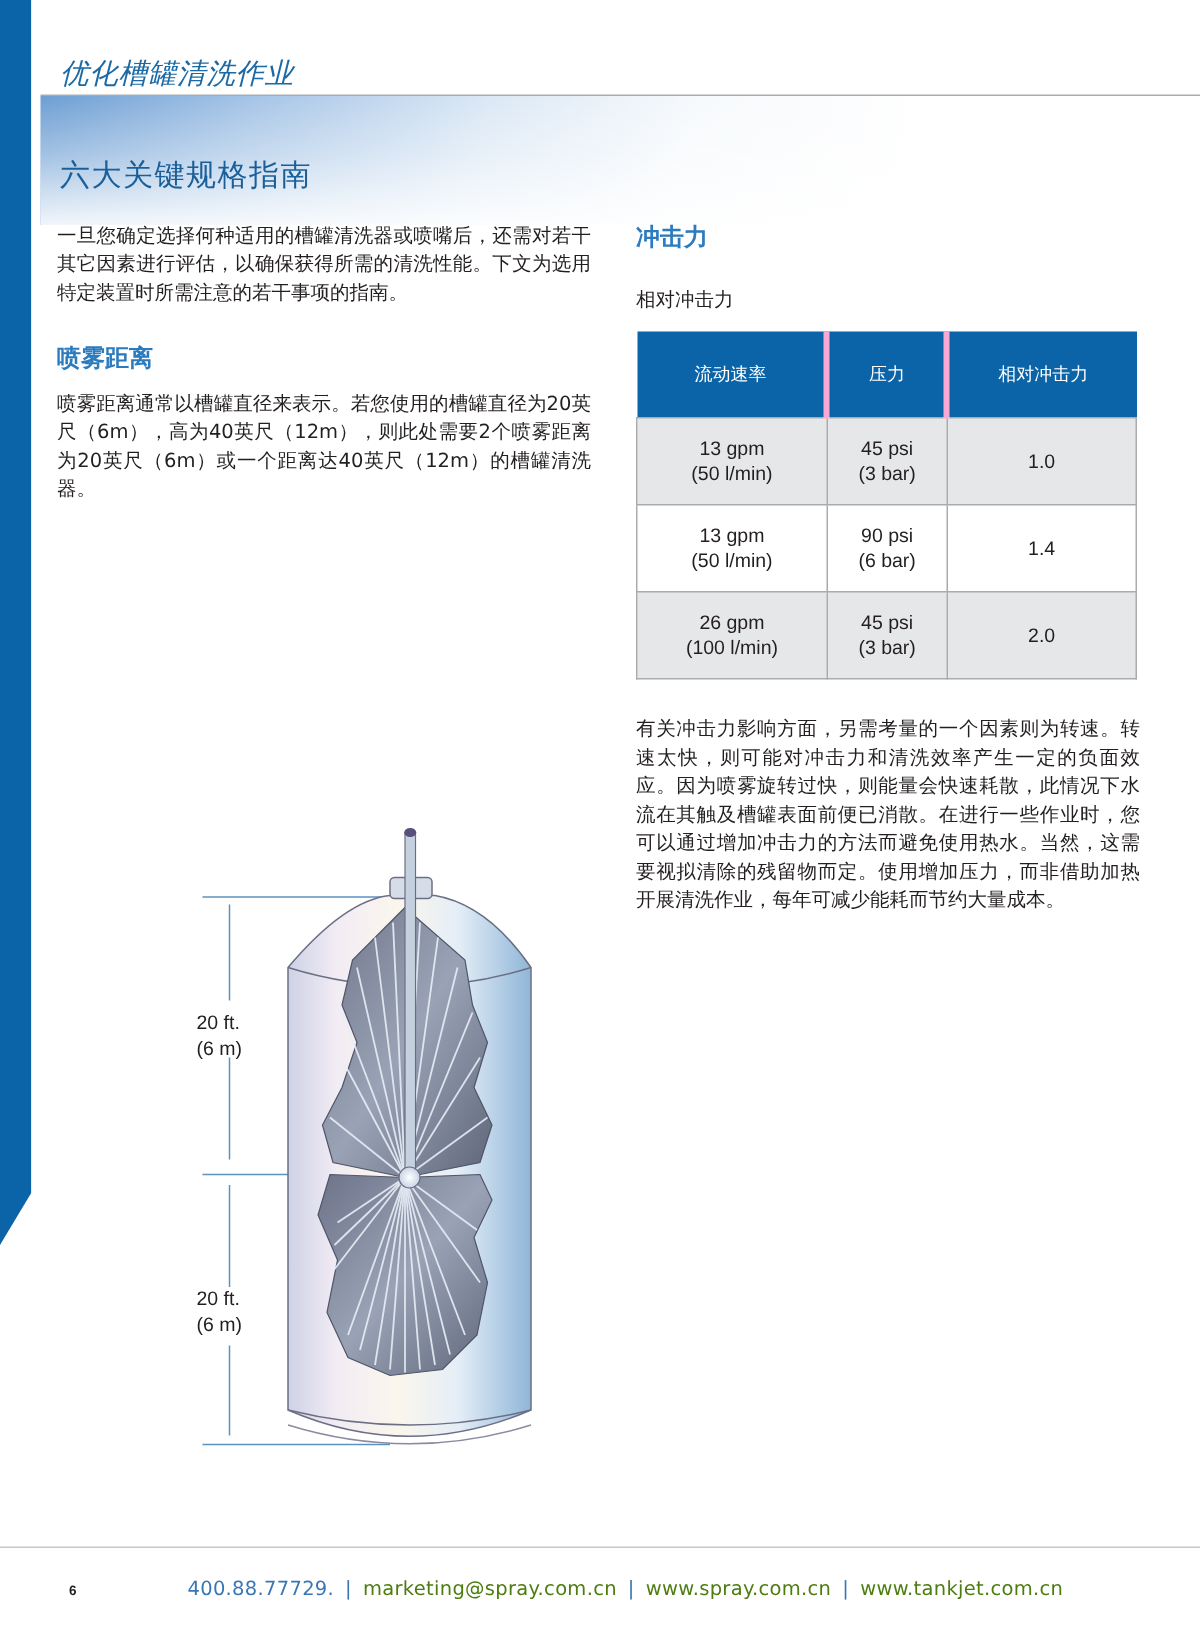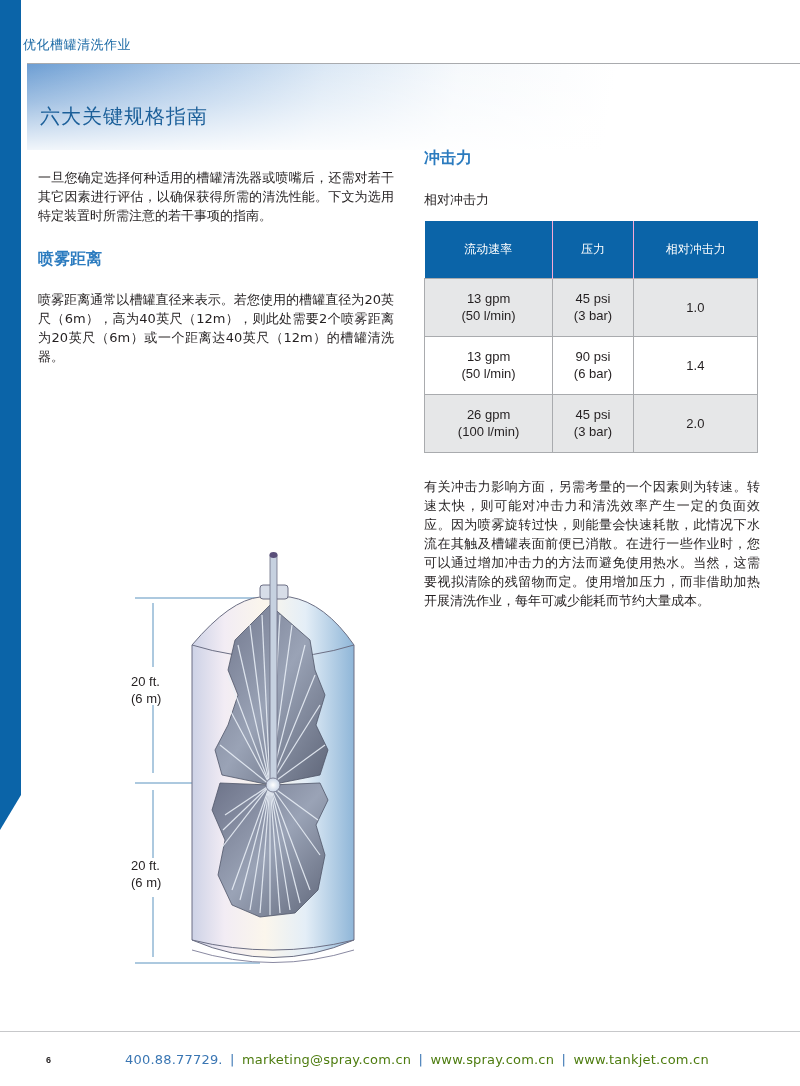--- a/index.html
+++ b/index.html
@@ -2,41 +2,41 @@
 <html><head>
 <meta charset="utf-8">
 <style>
   * { box-sizing: border-box; margin: 0; padding: 0; }
   html, body { width: 800px; height: 1086px; background: #ffffff; overflow: hidden; }
   body { position: relative; font-family: "DejaVu Sans", "Liberation Sans", sans-serif; color: #231f20; }
 
   .sidebar-bar { position: absolute; left: 0; top: 0; width: 21px; height: 830px; background: #0b64a8;
     clip-path: polygon(0 0, 100% 0, 100% 795px, 0 830px); }
 
-  .running-title { position: absolute; left: 23px; top: 36px; font-size: 13px; color: #1b6aa5; letter-spacing: 0.5px; }
+  .running-title { position: absolute; left: 40px; top: 36px; font-size: 19px; color: #1b6aa5; letter-spacing: 0.5px; font-style: italic; }
   .title-rule { position: absolute; left: 27px; right: 0; top: 63px; height: 1px; background: #a9abae; }
 
   .hero-band { position: absolute; left: 27px; right: 0; top: 64px; height: 86px;
     background: linear-gradient(100deg, #6d9ed3 0%, #a5c4e6 18%, #dbe8f5 38%, #f6f9fc 55%, #ffffff 75%); }
   .hero-band::after { content: ""; position: absolute; left: 0; right: 0; top: 0; bottom: 0;
     background: linear-gradient(180deg, rgba(255,255,255,0) 0%, rgba(255,255,255,0.35) 45%, rgba(255,255,255,0.9) 100%); }
   .hero-title { position: absolute; left: 40px; top: 103px; font-size: 20px; color: #1b5f99; letter-spacing: 1px; z-index: 2; }
 
   .col-left { position: absolute; left: 38px; top: 148px; width: 356px; }
   .col-right { position: absolute; left: 424px; top: 148px; width: 336px; }
 
-  .para { font-size: 13px; line-height: 19px; color: #231f20; margin-bottom: 8px; text-align: justify; margin-top: 20px; }
+  .para { font-size: 13px; line-height: 19px; color: #231f20; margin-bottom: 8px; text-align: justify; }
   .section-heading { font-size: 16px; color: #2b7bbf; margin-bottom: 10px; }
 
   .h-spray { margin-top: 24px; }
   .table-caption { font-size: 13px; color: #231f20; margin-top: 22px; margin-bottom: 12px; }
 
   table.impact { border-collapse: collapse; width: 334px; font-family: "Liberation Sans", sans-serif; }
   table.impact th { background: #0b64a8; color: #ffffff; font-weight: normal; font-size: 12px; height: 57px;
-    border-right: 1px solid #f9a8d4; text-align: center; }
+    border-right: 4px solid #f9a8d4; text-align: center; }
   table.impact th:last-child { border-right: none; }
   table.impact td { height: 58px; font-size: 13px; line-height: 17px; text-align: center; color: #231f20;
     border: 1px solid #a9abae; }
   table.impact tr.shade td { background: #e6e7e8; }
   table.impact tr.plain td { background: #ffffff; }
 
   .after-table { margin-top: 24px; }
 
   
   .illus { position: absolute; left: 120px; top: 545px; width: 260px; height: 425px; }

